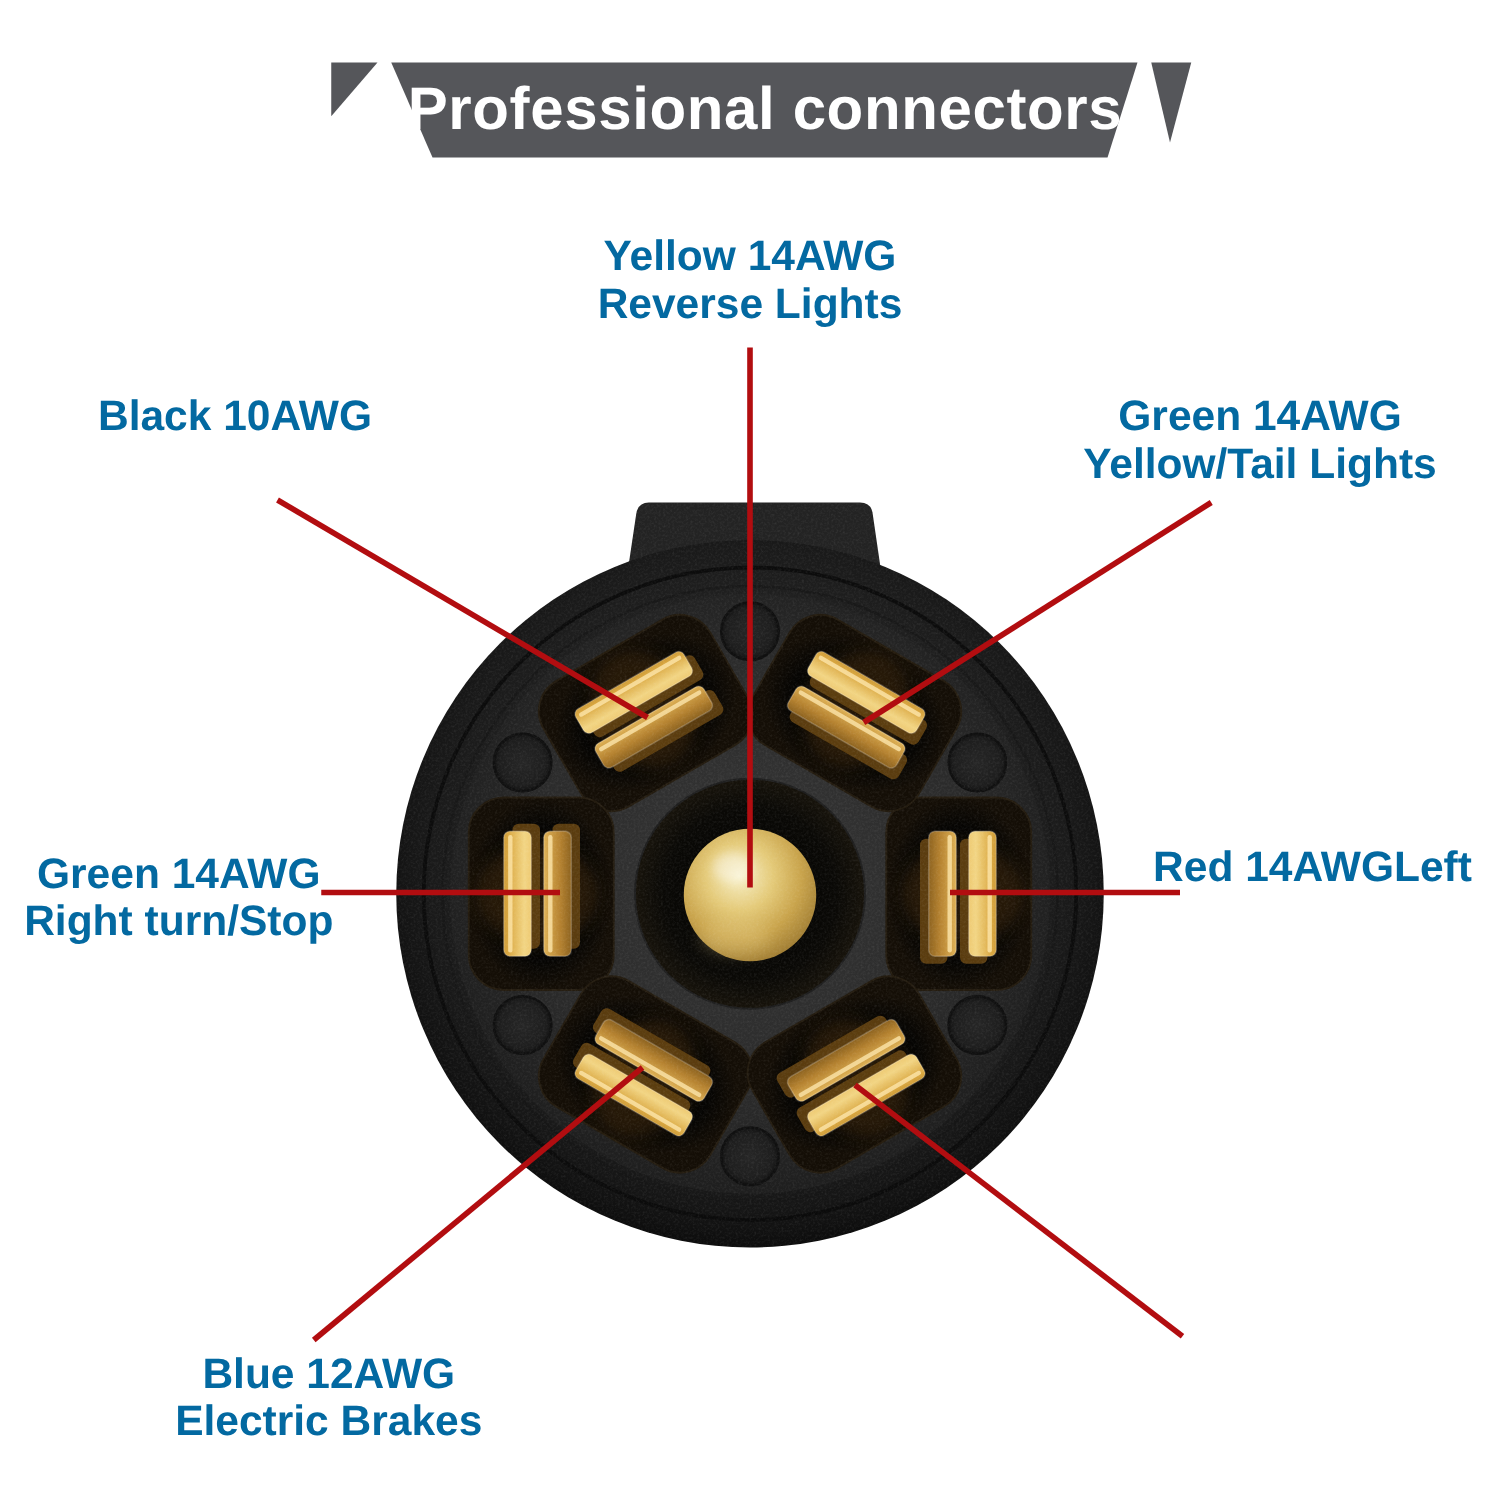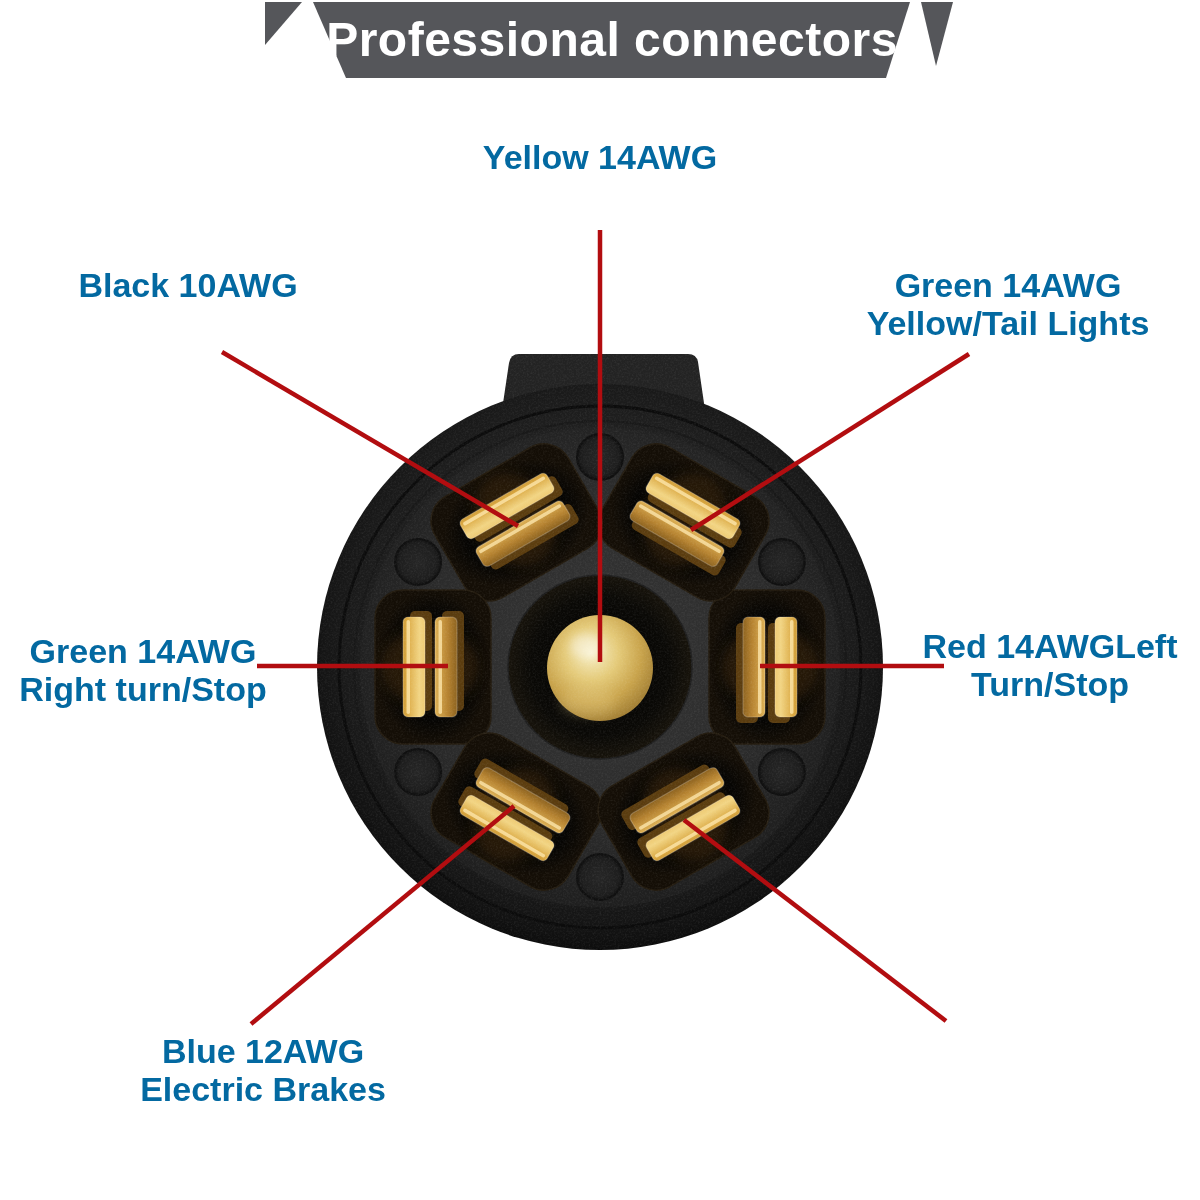--- a/index.html
+++ b/index.html
@@ -1,18 +1,18 @@
 <!DOCTYPE html>
 <html><head>
 <meta charset="utf-8">
 <style>
   html,body{margin:0;padding:0;background:#ffffff;}
   body{width:1200px;height:1200px;position:relative;overflow:hidden;
        font-family:"Liberation Sans", sans-serif;}
-  #stage{position:absolute;inset:0;width:1200px;height:1019px;}
+  #stage{position:absolute;inset:0;width:1200px;height:1019px;margin-top:48px;}
   svg{position:absolute;left:0;top:0;}
   .banner-text{
     position:absolute;left:612px;top:14px;transform:translateX(-50%);
     font-weight:bold;font-size:48px;line-height:52px;letter-spacing:.5px;
     color:#ffffff;white-space:nowrap;
   }
   .lbl{
     position:absolute;transform:translateX(-50%);
     font-weight:bold;font-size:34px;line-height:38px;
     color:#0369a1;text-align:center;white-space:nowrap;
@@ -151,34 +151,34 @@
     <line x1="760" y1="666" x2="944" y2="666"></line>
     <line x1="514" y1="806" x2="251" y2="1024"></line>
     <line x1="684" y1="820" x2="946" y2="1021"></line>
   </g>
 </svg>
 
 <div class="banner-text">Professional connectors</div>
 
 <div class="lbl" id="lbl-yellow">
   <div>Yellow 14AWG</div>
+  <div>Reverse Lights</div>
 </div>
 <div class="lbl" id="lbl-black">
   <div>Black 10AWG</div>
 </div>
 <div class="lbl" id="lbl-green">
   <div>Green 14AWG</div>
   <div>Yellow/Tail Lights</div>
 </div>
 <div class="lbl" id="lbl-brown">
   <div>Green 14AWG</div>
   <div>Right turn/Stop</div>
 </div>
 <div class="lbl" id="lbl-red">
   <div>Red 14AWGLeft</div>
-  <div>Turn/Stop</div>
 </div>
 <div class="lbl" id="lbl-blue">
   <div>Blue 12AWG</div>
   <div>Electric Brakes</div>
 </div>
 
 </div>
 
 </body></html>

